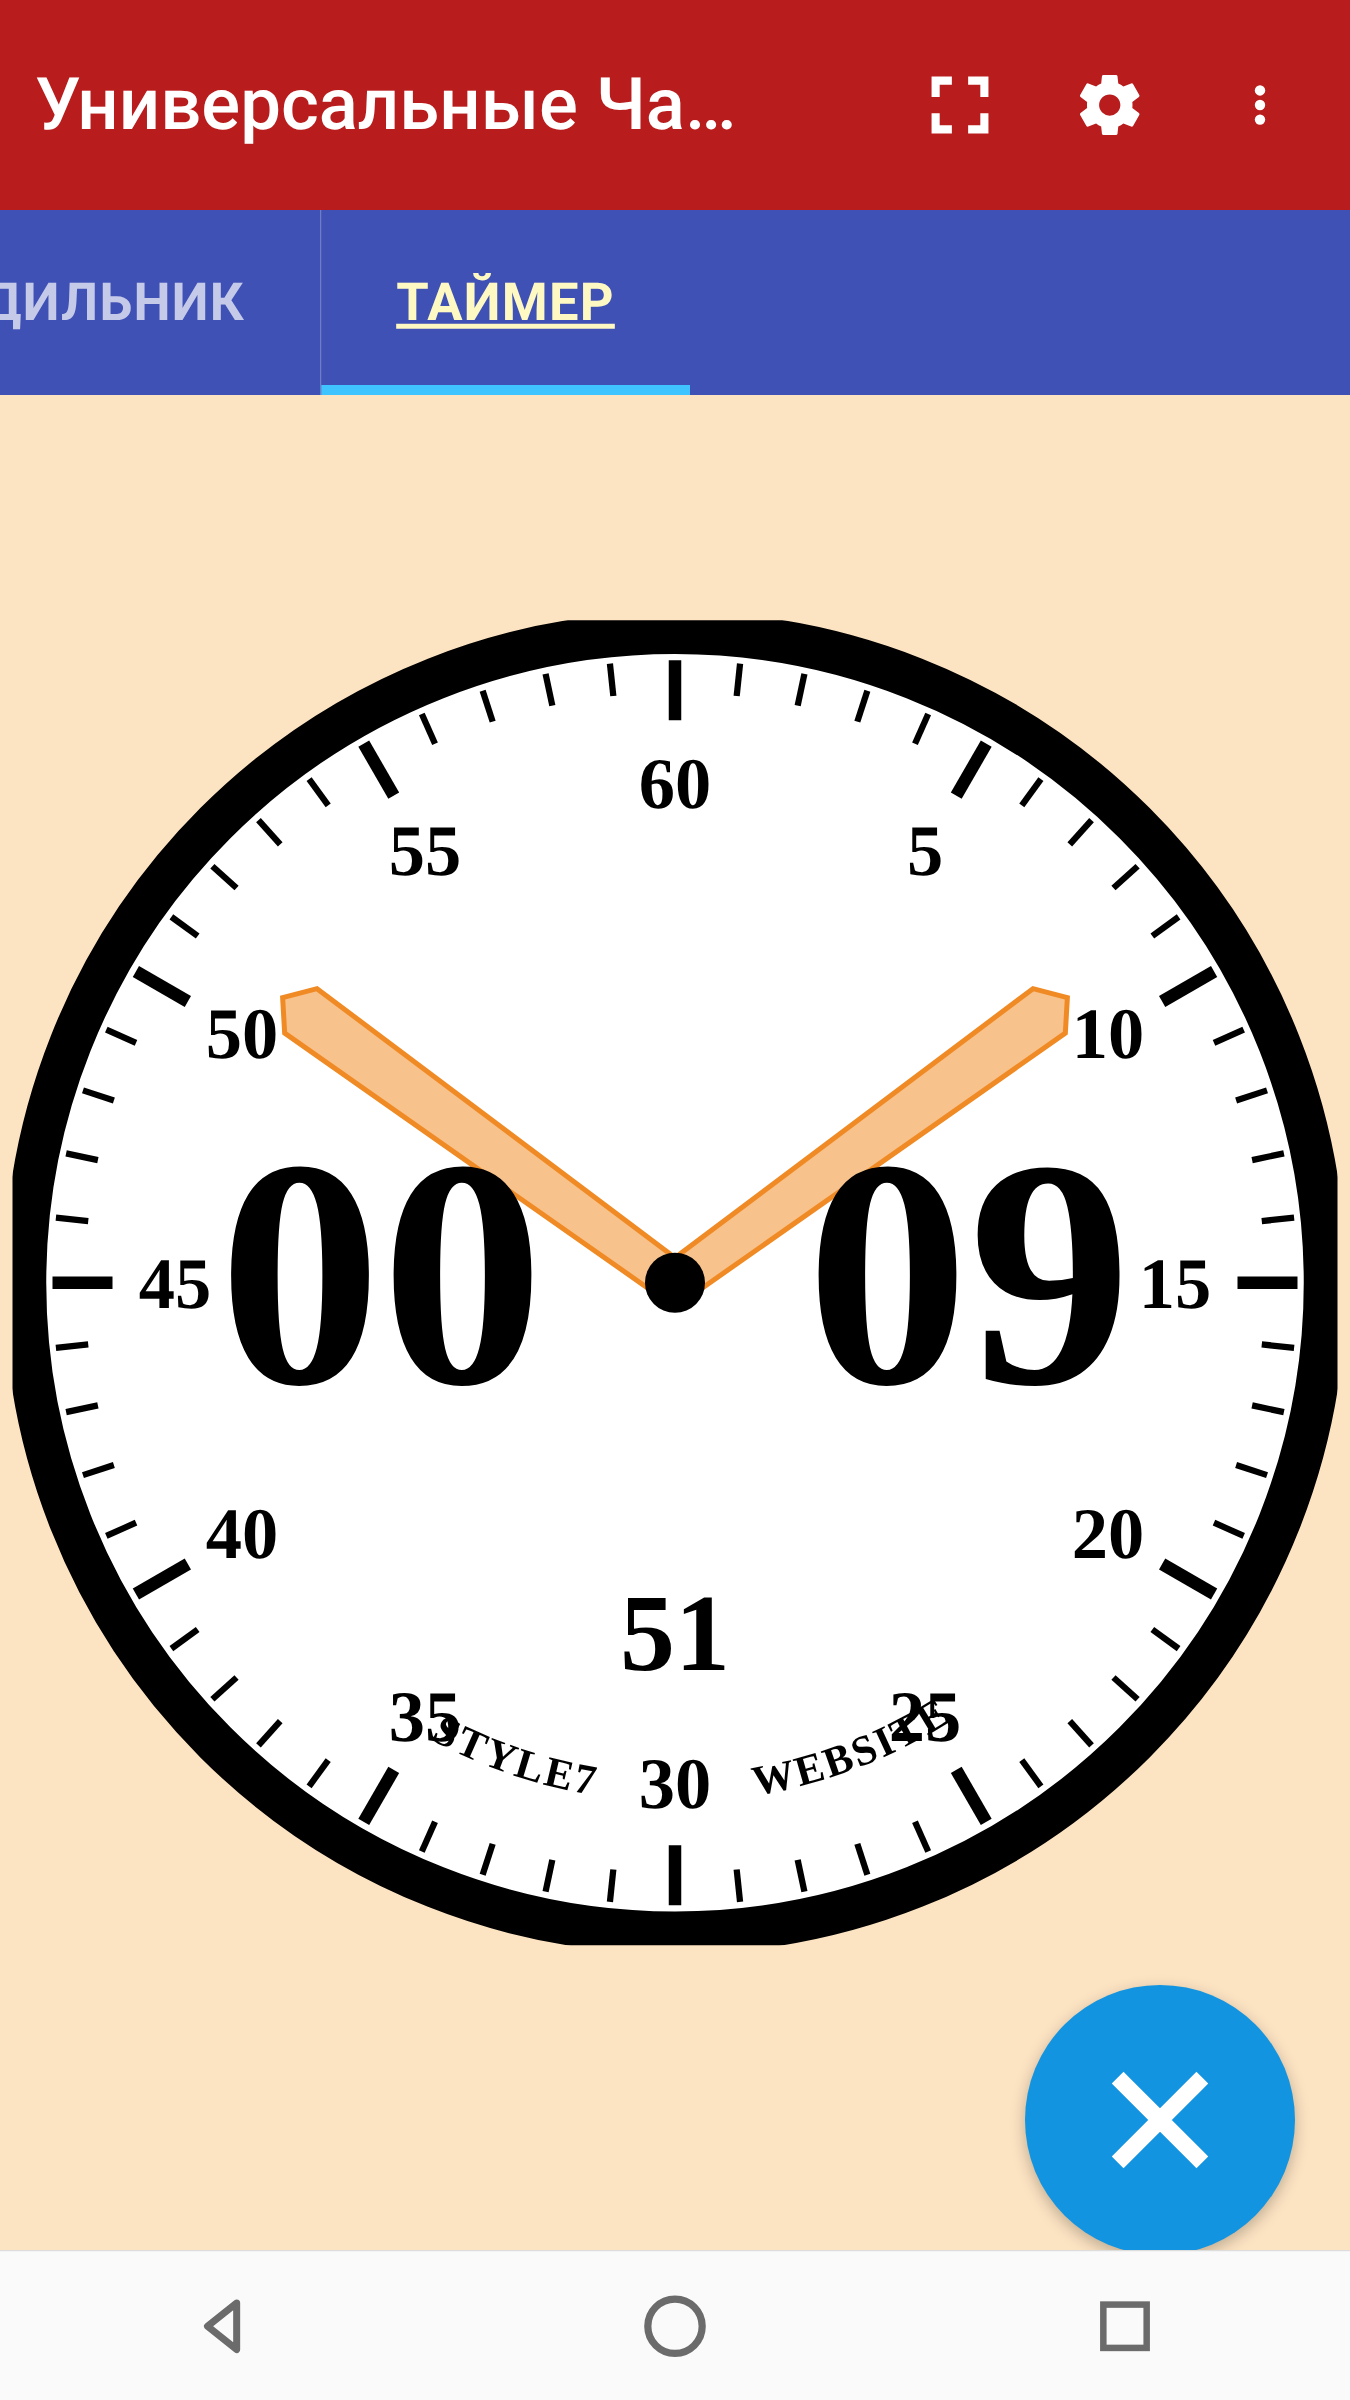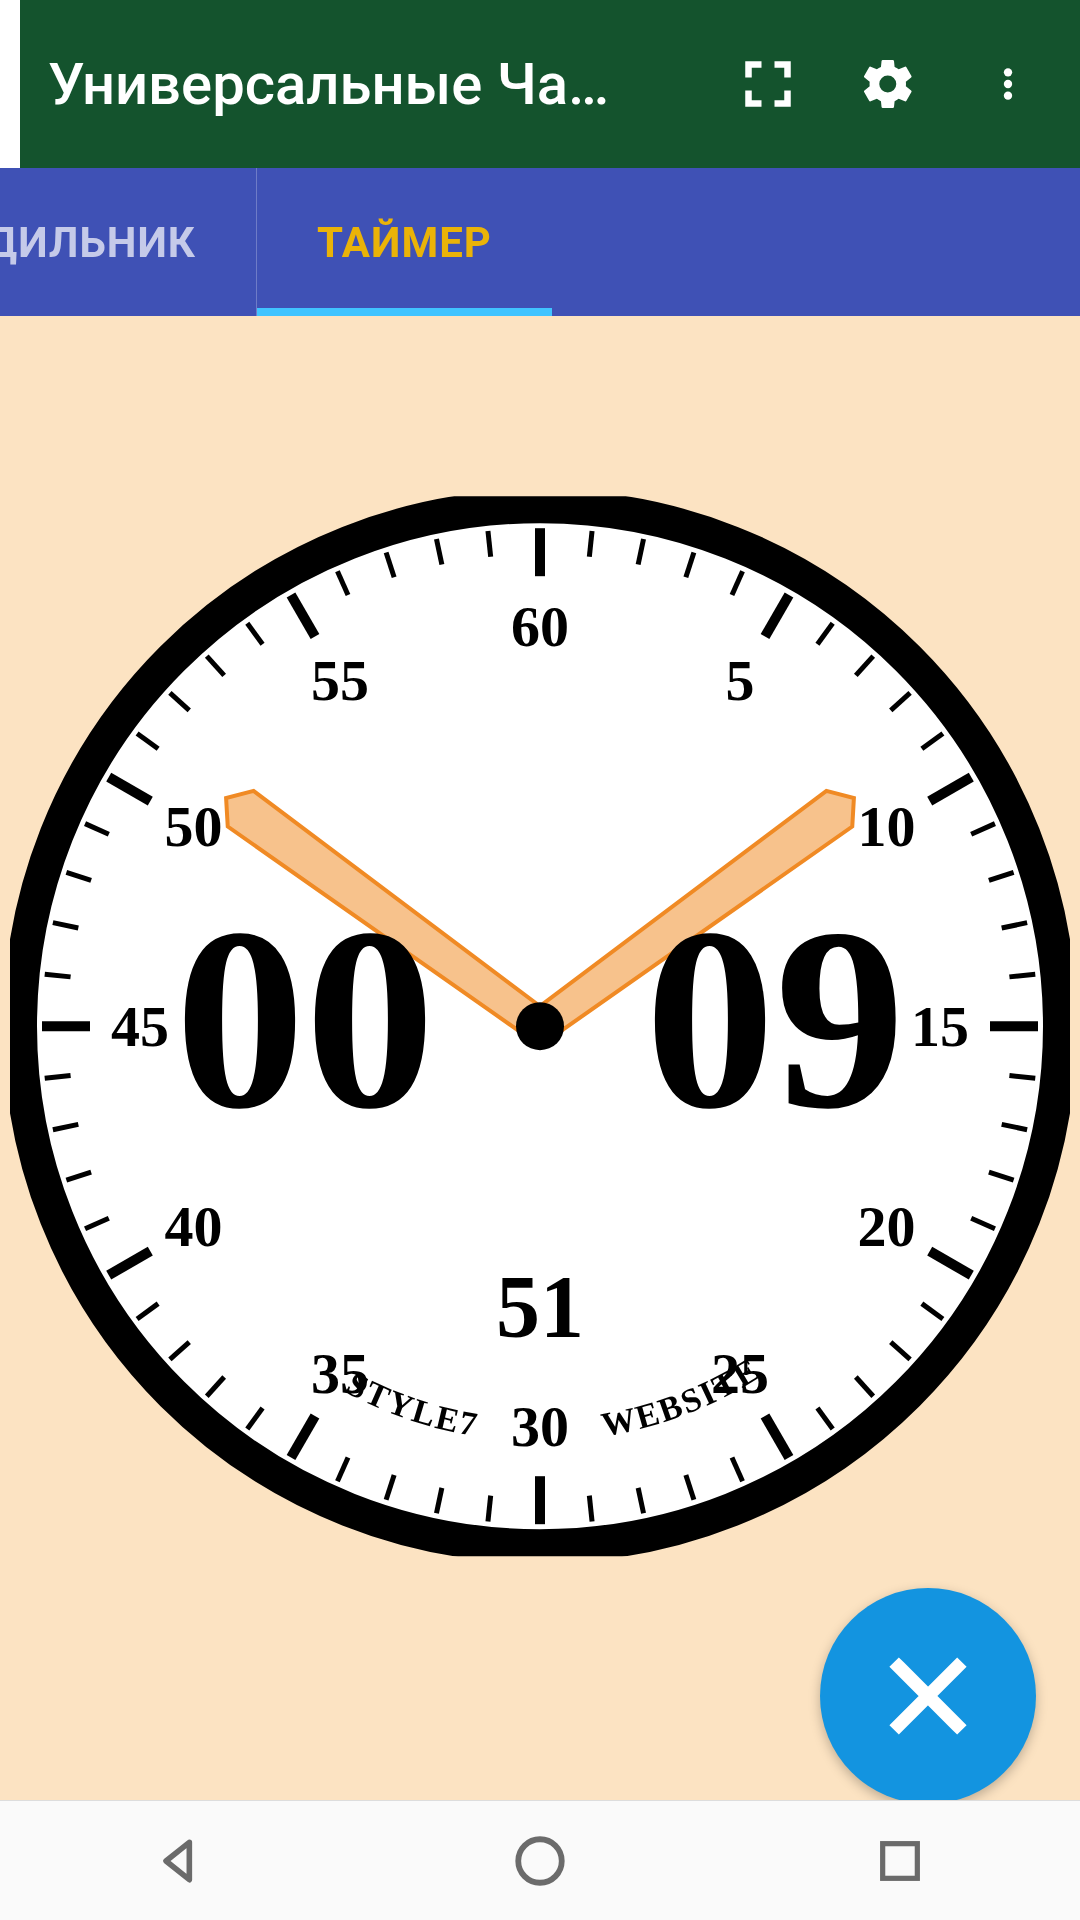--- a/index.html
+++ b/index.html
@@ -6,27 +6,26 @@
   body {
     width: 1080px;
     height: 1920px;
     font-family: Roboto, Arial, sans-serif;
     background: #fff;
     overflow: hidden;
     position: relative;
   }
   
   .appbar {
-    background: #14532d;
+    background: #b91c1c;
     height: 168px;
     display: flex;
     align-items: center;
     padding: 0 28px;
     color: #fff;
-    margin-left: 20px;
   }
   .appbar-title {
     flex: 1;
     font-size: 58px;
     font-weight: 500;
     white-space: nowrap;
     overflow: hidden;
     text-overflow: ellipsis;
     padding-right: 20px;
   }
@@ -62,21 +61,22 @@
     align-items: center;
     justify-content: center;
     padding: 0 60px;
     position: relative;
     border-right: 1px solid rgba(255,255,255,0.25);
     cursor: pointer;
     white-space: nowrap;
   }
   .tab:last-child { border-right: none; }
   .tab.active {
-    color: #eab308;
+    color: #fef9c3;
+    text-decoration: underline;
   }
   .tab.active::after {
     content: "";
     position: absolute;
     left: 0; right: 0; bottom: 0;
     height: 8px;
     background: #40c4ff;
   }
   .tab.left { padding-left: 0; margin-left: -40px; }
   .tab.right { padding-right: 0; }

